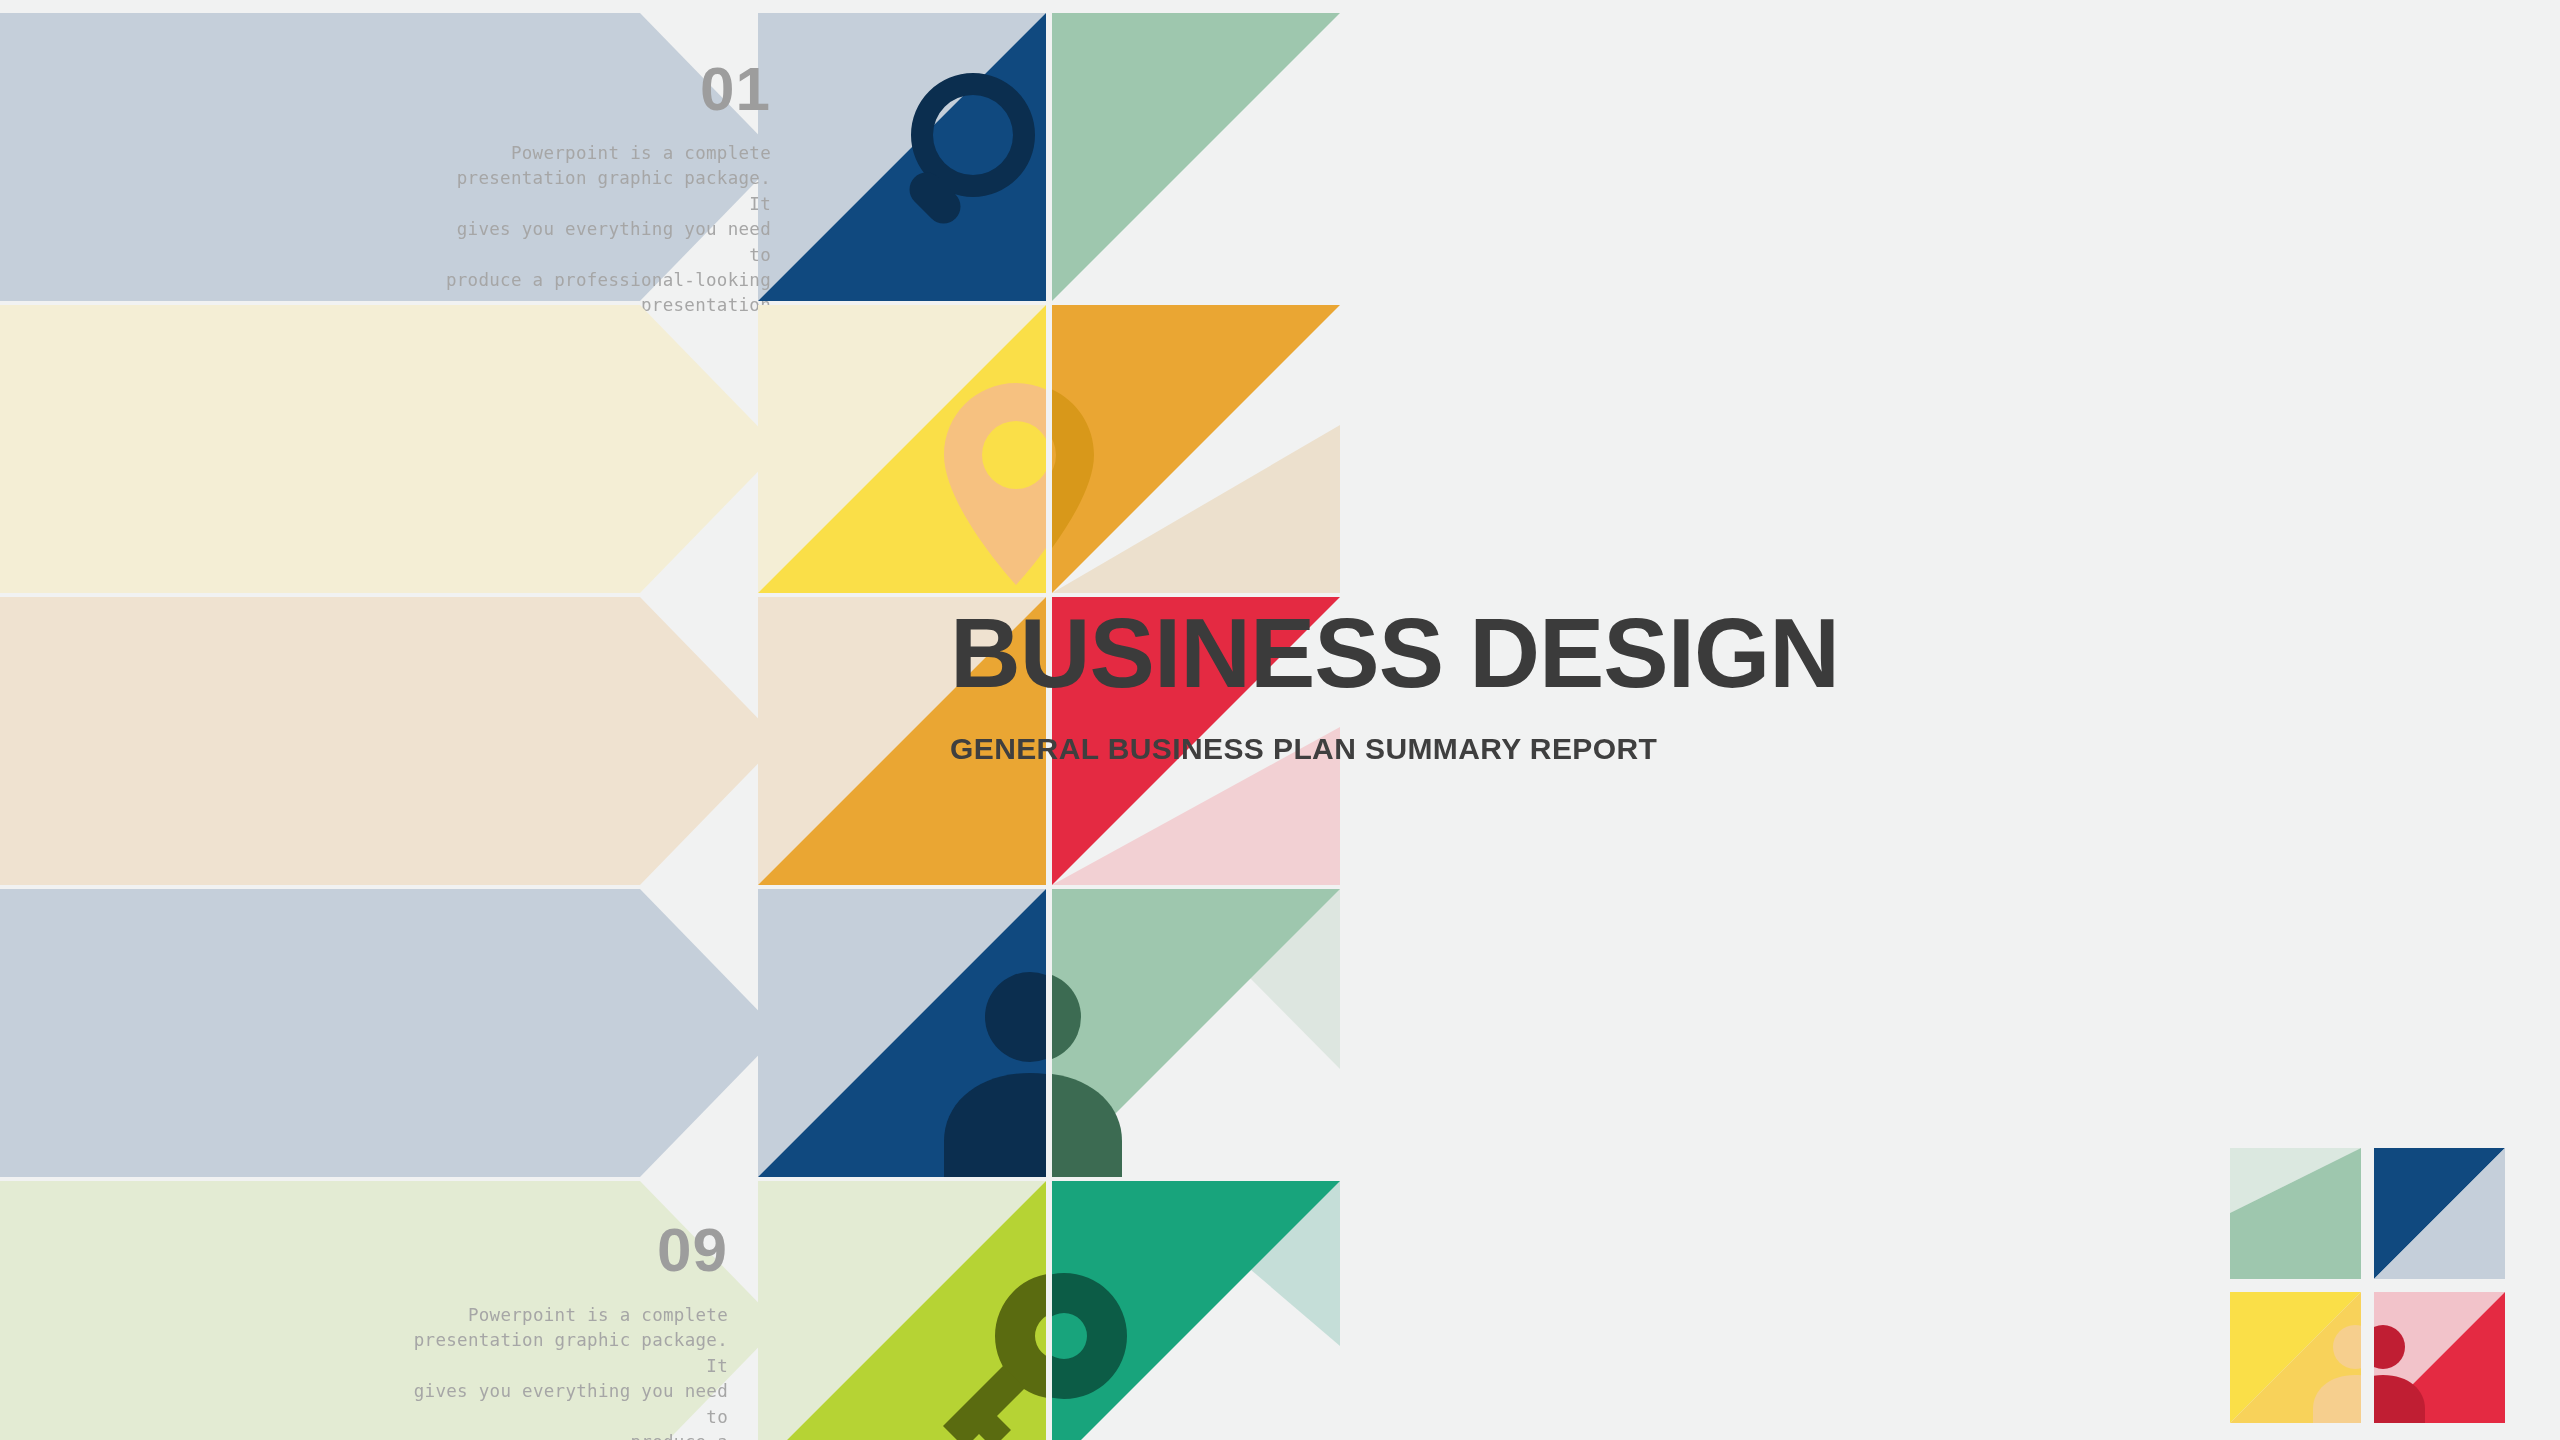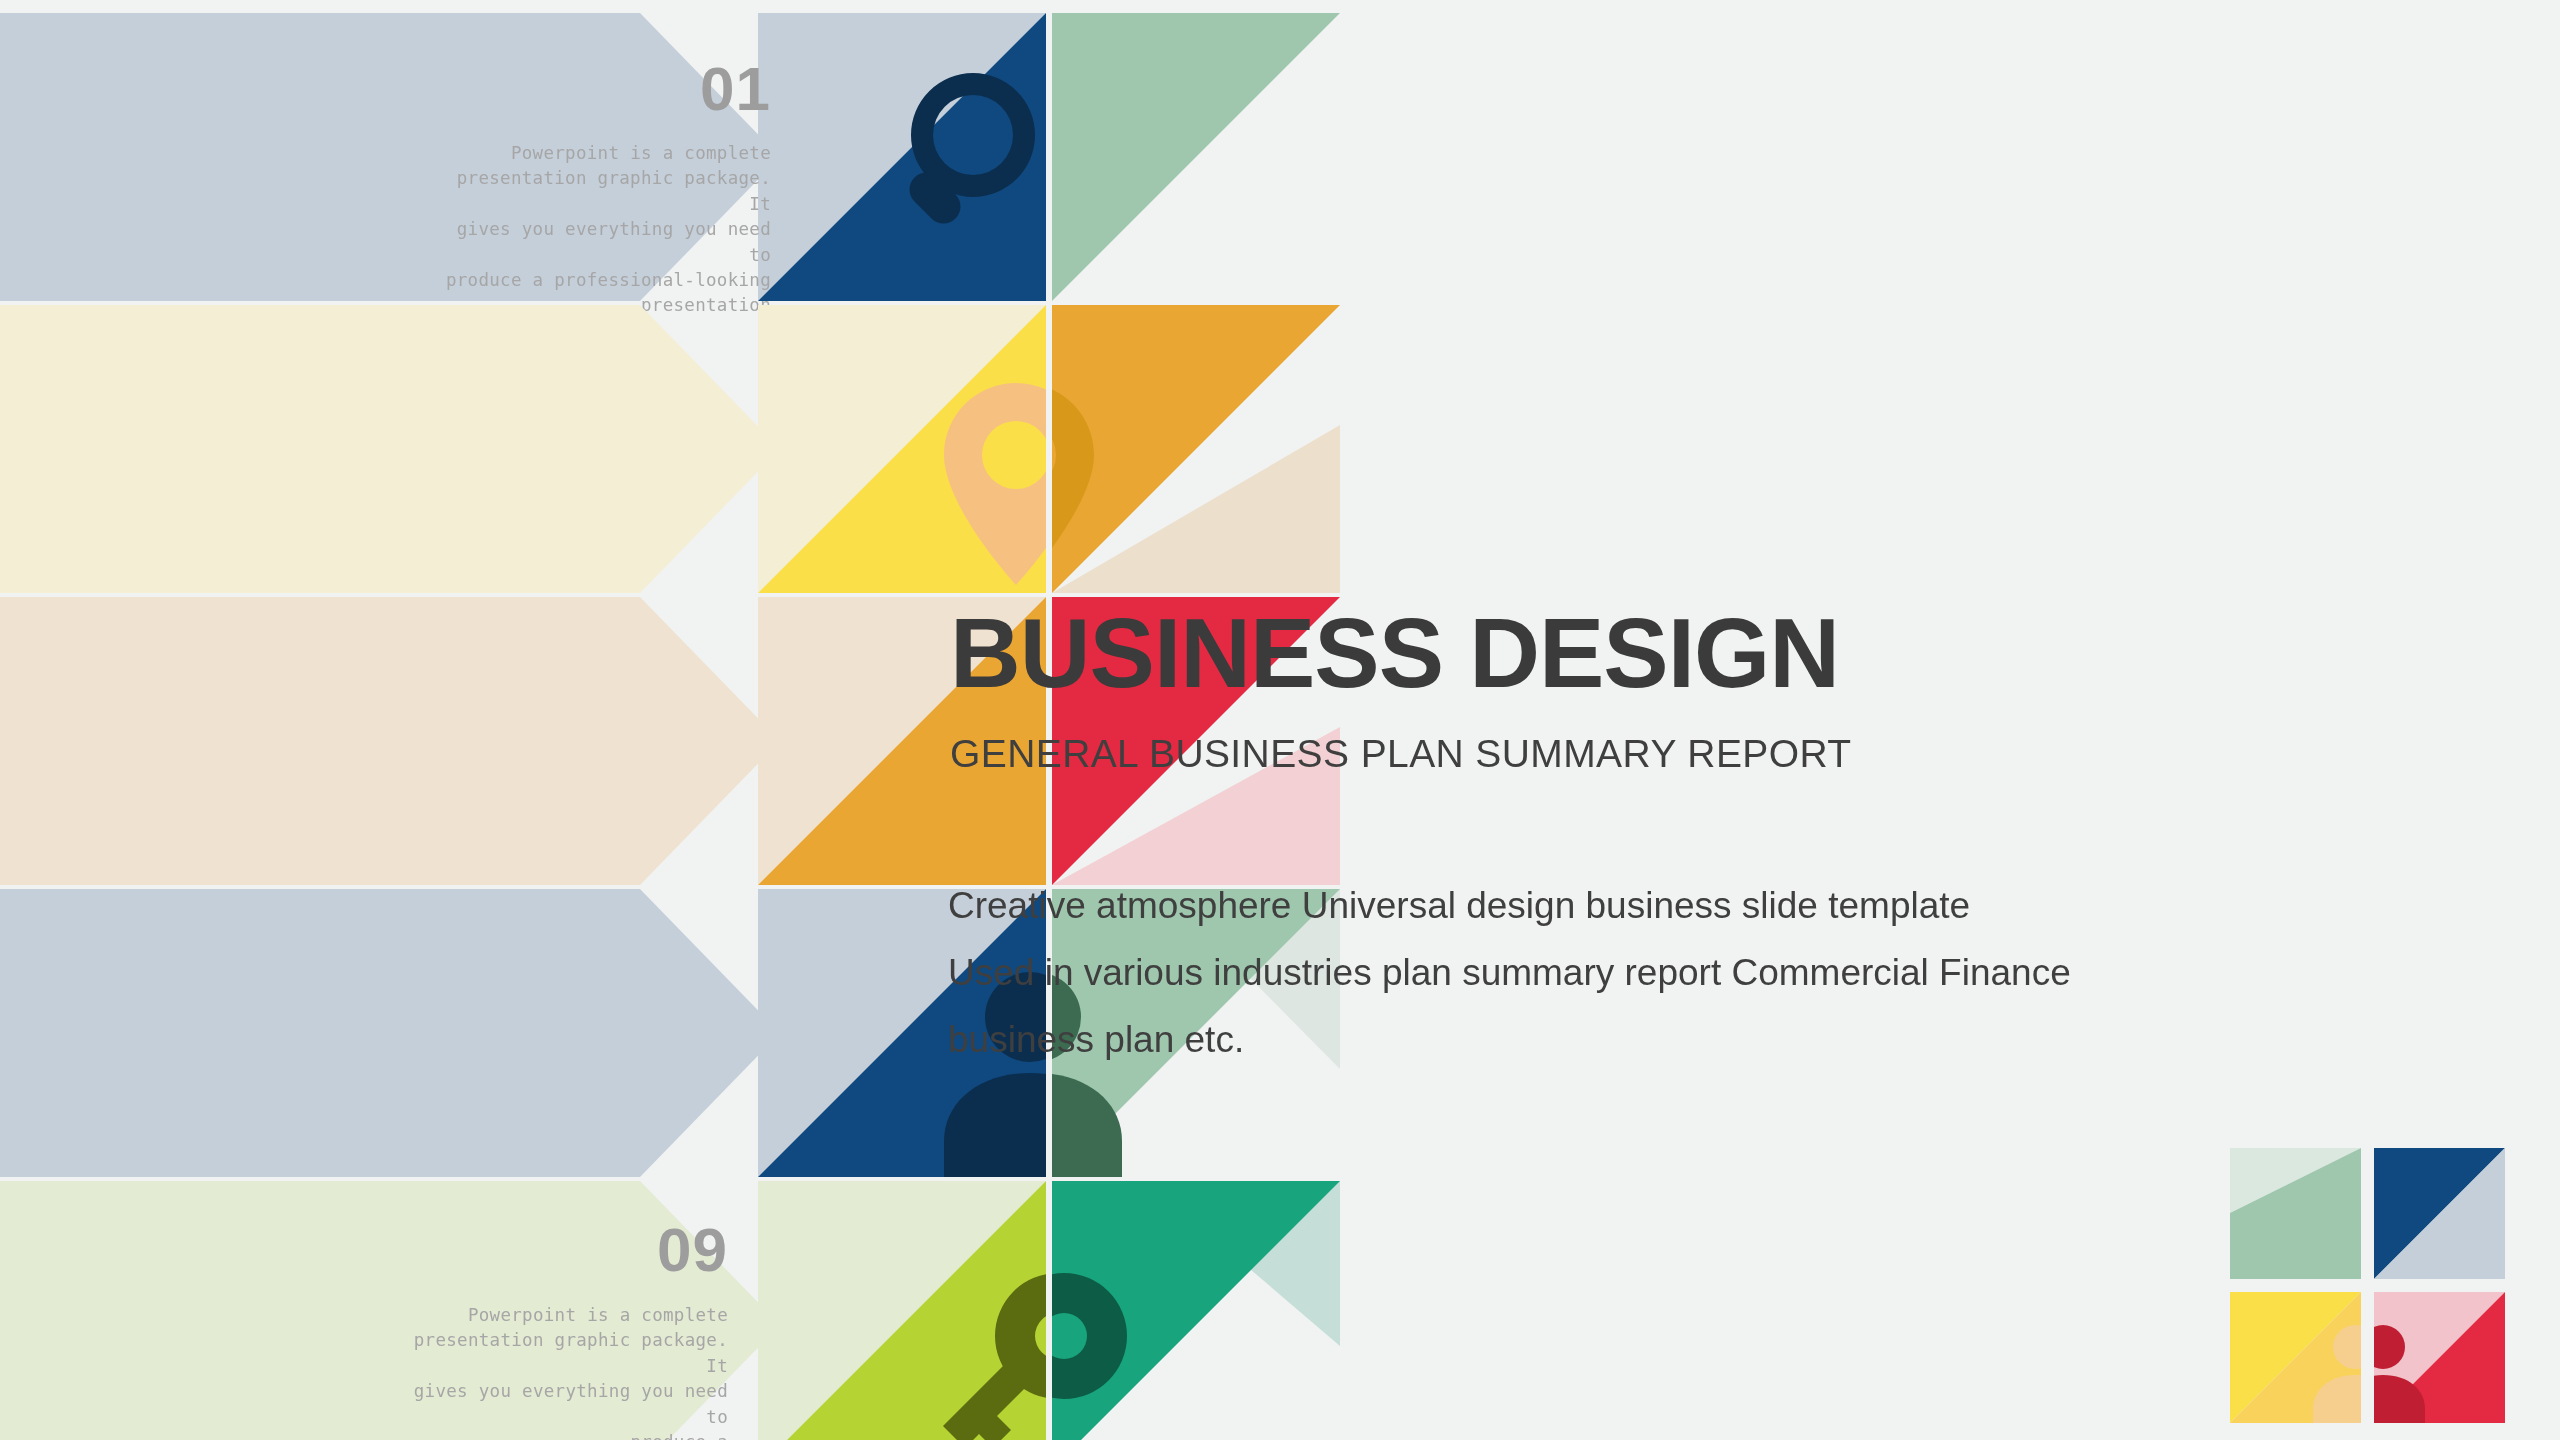--- a/index.html
+++ b/index.html
@@ -28,21 +28,21 @@
   }
 
   
   .title{
     position:absolute;left:950px;top:604px;
     font-size:98px;font-weight:700;color:#3b3b3b;letter-spacing:-1px;
     line-height:1;white-space:nowrap;
   }
   .subtitle{
     position:absolute;left:950px;top:734px;
-    font-size:39px;color:#3f3f3f;letter-spacing:.4px;line-height:1;white-space:nowrap;
+    font-size:30px;color:#3f3f3f;letter-spacing:.4px;line-height:1;white-space:nowrap;font-weight:bold;
   }
   .body-para{
     position:absolute;left:948px;top:872px;width:1200px;
     font-size:37px;color:#3f3f3f;line-height:67px;
   }
   .body-para div{white-space:nowrap;}
 
   
   .mark{position:absolute;left:2230px;top:1148px;width:275px;height:275px;}
   .mark .q{position:absolute;width:131px;height:131px;overflow:hidden;}
@@ -163,25 +163,20 @@
     </div>
     <div class="num" style="right:582px;top:38px;">09</div>
     <div class="cap" style="right:582px;top:122px;width:330px;">Powerpoint is a complete
 presentation graphic package. It
 gives you everything you need to
 produce a</div>
   </div>
 
   <div class="title">BUSINESS DESIGN</div>
   <div class="subtitle">GENERAL BUSINESS PLAN SUMMARY REPORT</div>
-  <div class="body-para">
-    <div>Creative atmosphere Universal design business slide template</div>
-    <div>Used in various industries plan summary report Commercial Finance</div>
-    <div>business plan etc.</div>
-  </div>
 
   <div class="mark">
     <div class="q" style="left:0;top:0;">
       <i style="background:#dbe8e0;clip-path:polygon(0 0,131px 0,0 65px);"></i>
       <i style="background:#9ec7ae;clip-path:polygon(131px 0,131px 131px,0 131px,0 65px);"></i>
     </div>
     <div class="q" style="left:144px;top:0;">
       <i style="background:#10497f;clip-path:polygon(0 0,131px 0,0 131px);"></i>
       <i style="background:#c5cfda;clip-path:polygon(131px 0,131px 131px,0 131px);"></i>
     </div>

